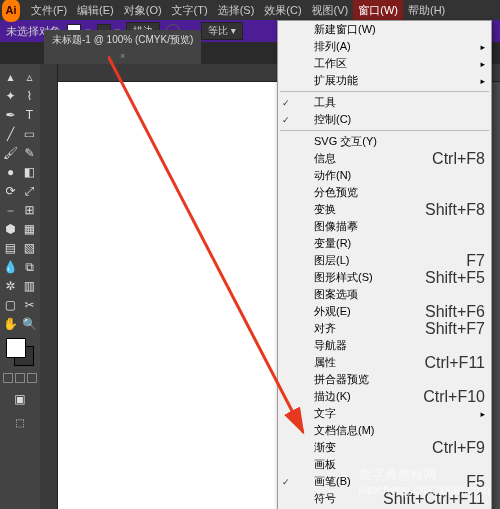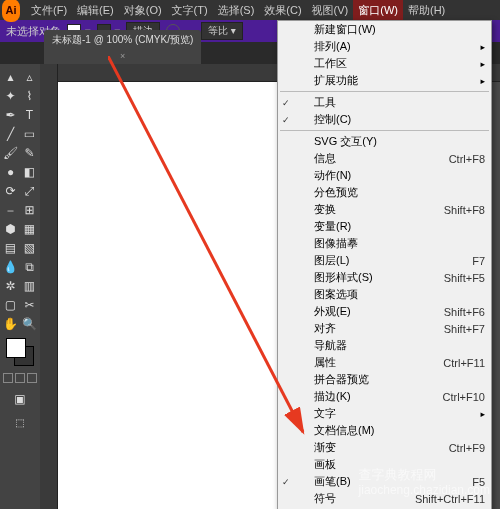--- a/index.html
+++ b/index.html
@@ -28,21 +28,21 @@
 .canvas-area { flex: 1; background: #4a4a4a; position: relative; }
 .ruler-h { position: absolute; top: 0; left: 18px; right: 0; height: 18px; background: #3a3a3a; border-bottom: 1px solid #222; }
 .ruler-v { position: absolute; top: 0; left: 0; bottom: 0; width: 18px; background: #3a3a3a; border-right: 1px solid #222; }
 .canvas { position: absolute; top: 18px; left: 18px; right: 0; bottom: 0; overflow: hidden; }
 .artboard { position: absolute; top: 0; left: 0; width: 220px; height: 100%; background: #fff; box-shadow: 2px 2px 8px rgba(0,0,0,0.5); }
 .dropdown { position: absolute; top: 20px; left: 277px; width: 215px; background: #f0f0f0; border: 1px solid #999; box-shadow: 2px 2px 6px rgba(0,0,0,0.4); font-size: 11px; color: #000; }
 .dd-item { display: flex; align-items: center; padding: 1px 6px 1px 36px; position: relative; height: 17px; }
 .dd-item.sub::after { content: "▸"; position: absolute; right: 6px; font-size: 9px; }
 .dd-check { position: absolute; left: 4px; font-size: 9px; color: #333; }
 .dd-sep { height: 1px; background: #bbb; margin: 2px 2px; }
-.dd-shortcut { margin-left: auto; color: #333; font-size: 11px; }
+.dd-shortcut { margin-left: auto; color: #333; font-size: 16px; }
 .arrow { position: absolute; top: 56px; left: 108px; pointer-events: none; }
 .watermark { position: absolute; bottom: 10px; right: 10px; color: rgba(255,255,255,0.6); font-size: 13px; line-height: 1.3; pointer-events: none; }
 </style>
 </head>
 <body>
 
 <div class="menubar">
   <div class="ai-logo">Ai</div>
   <div id="menu-items" style="display: flex;">
       <span class="menu-item">文件(F)</span>
@@ -197,24 +197,24 @@
       <span>动作(N)</span>
     </div>
     <div class="dd-item">
       <span>分色预览</span>
     </div>
     <div class="dd-item">
       <span>变换</span>
       <span class="dd-shortcut">Shift+F8</span>
     </div>
     <div class="dd-item">
+      <span>图像描摹</span>
+    </div>
+    <div class="dd-item">
       <span>变量(R)</span>
-    </div>
-    <div class="dd-item">
-      <span>图像描摹</span>
     </div>
     <div class="dd-item">
       <span>图层(L)</span>
       <span class="dd-shortcut">F7</span>
     </div>
     <div class="dd-item">
       <span>图形样式(S)</span>
       <span class="dd-shortcut">Shift+F5</span>
     </div>
     <div class="dd-item">

